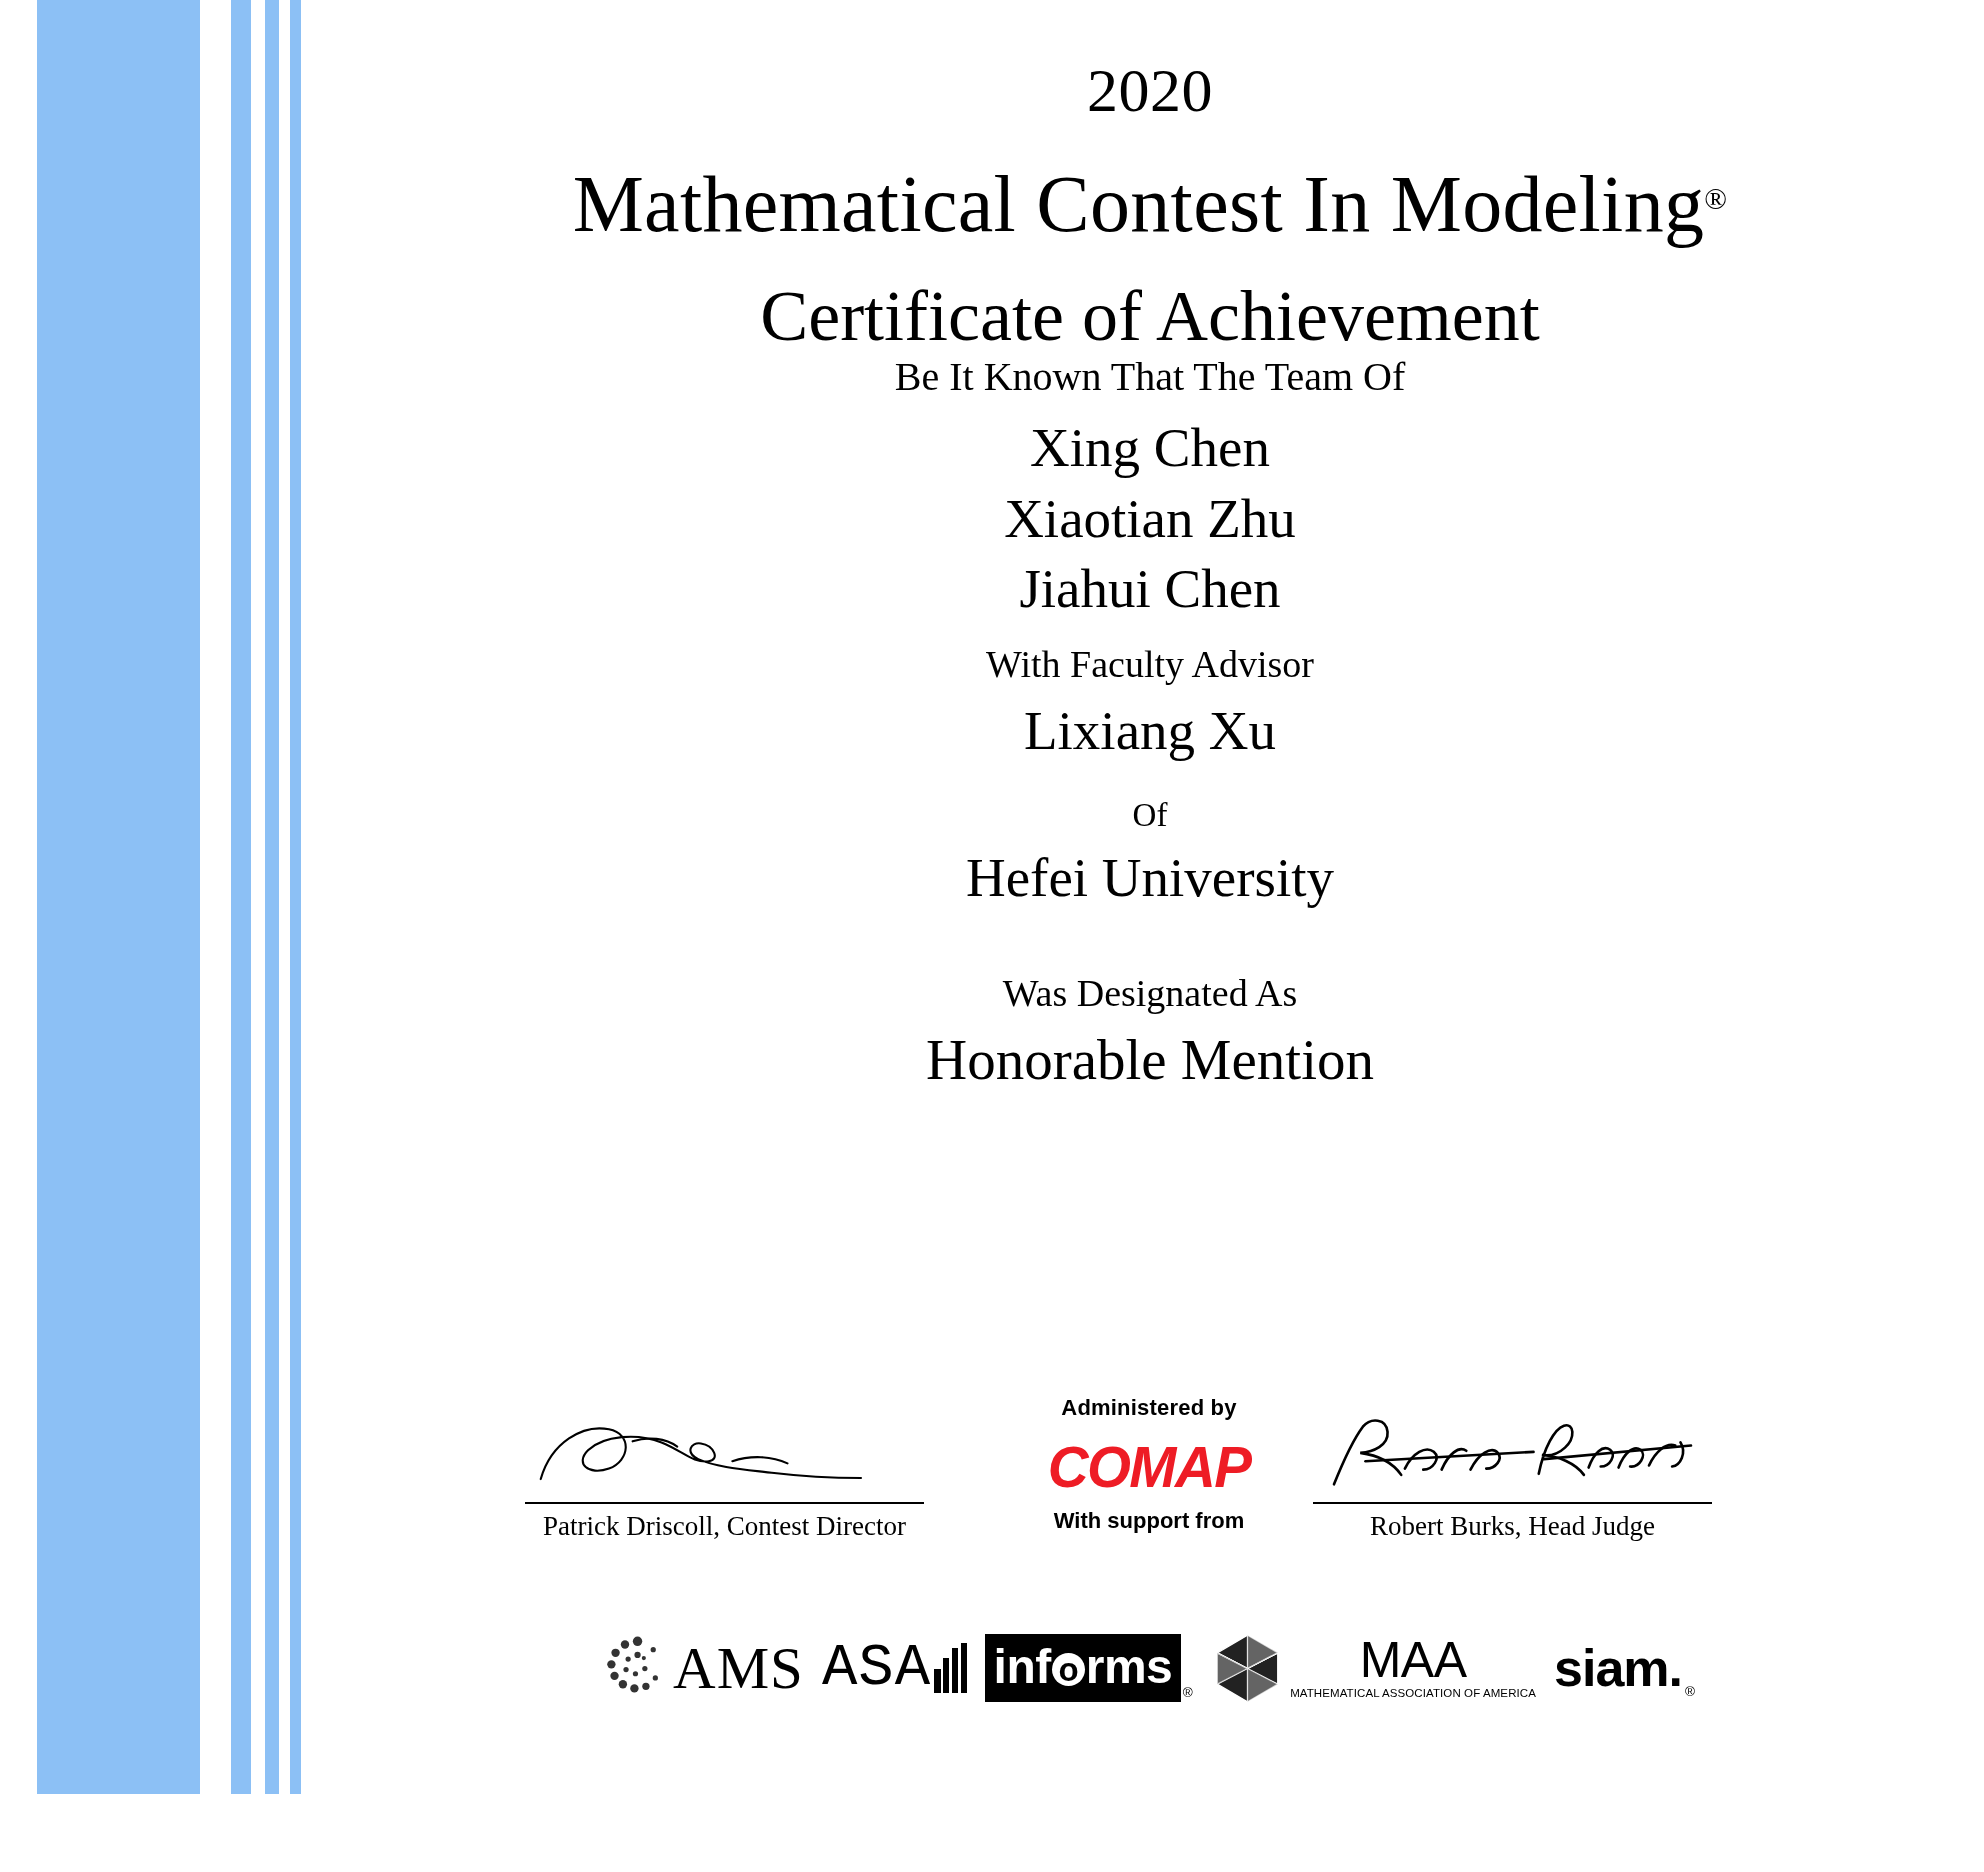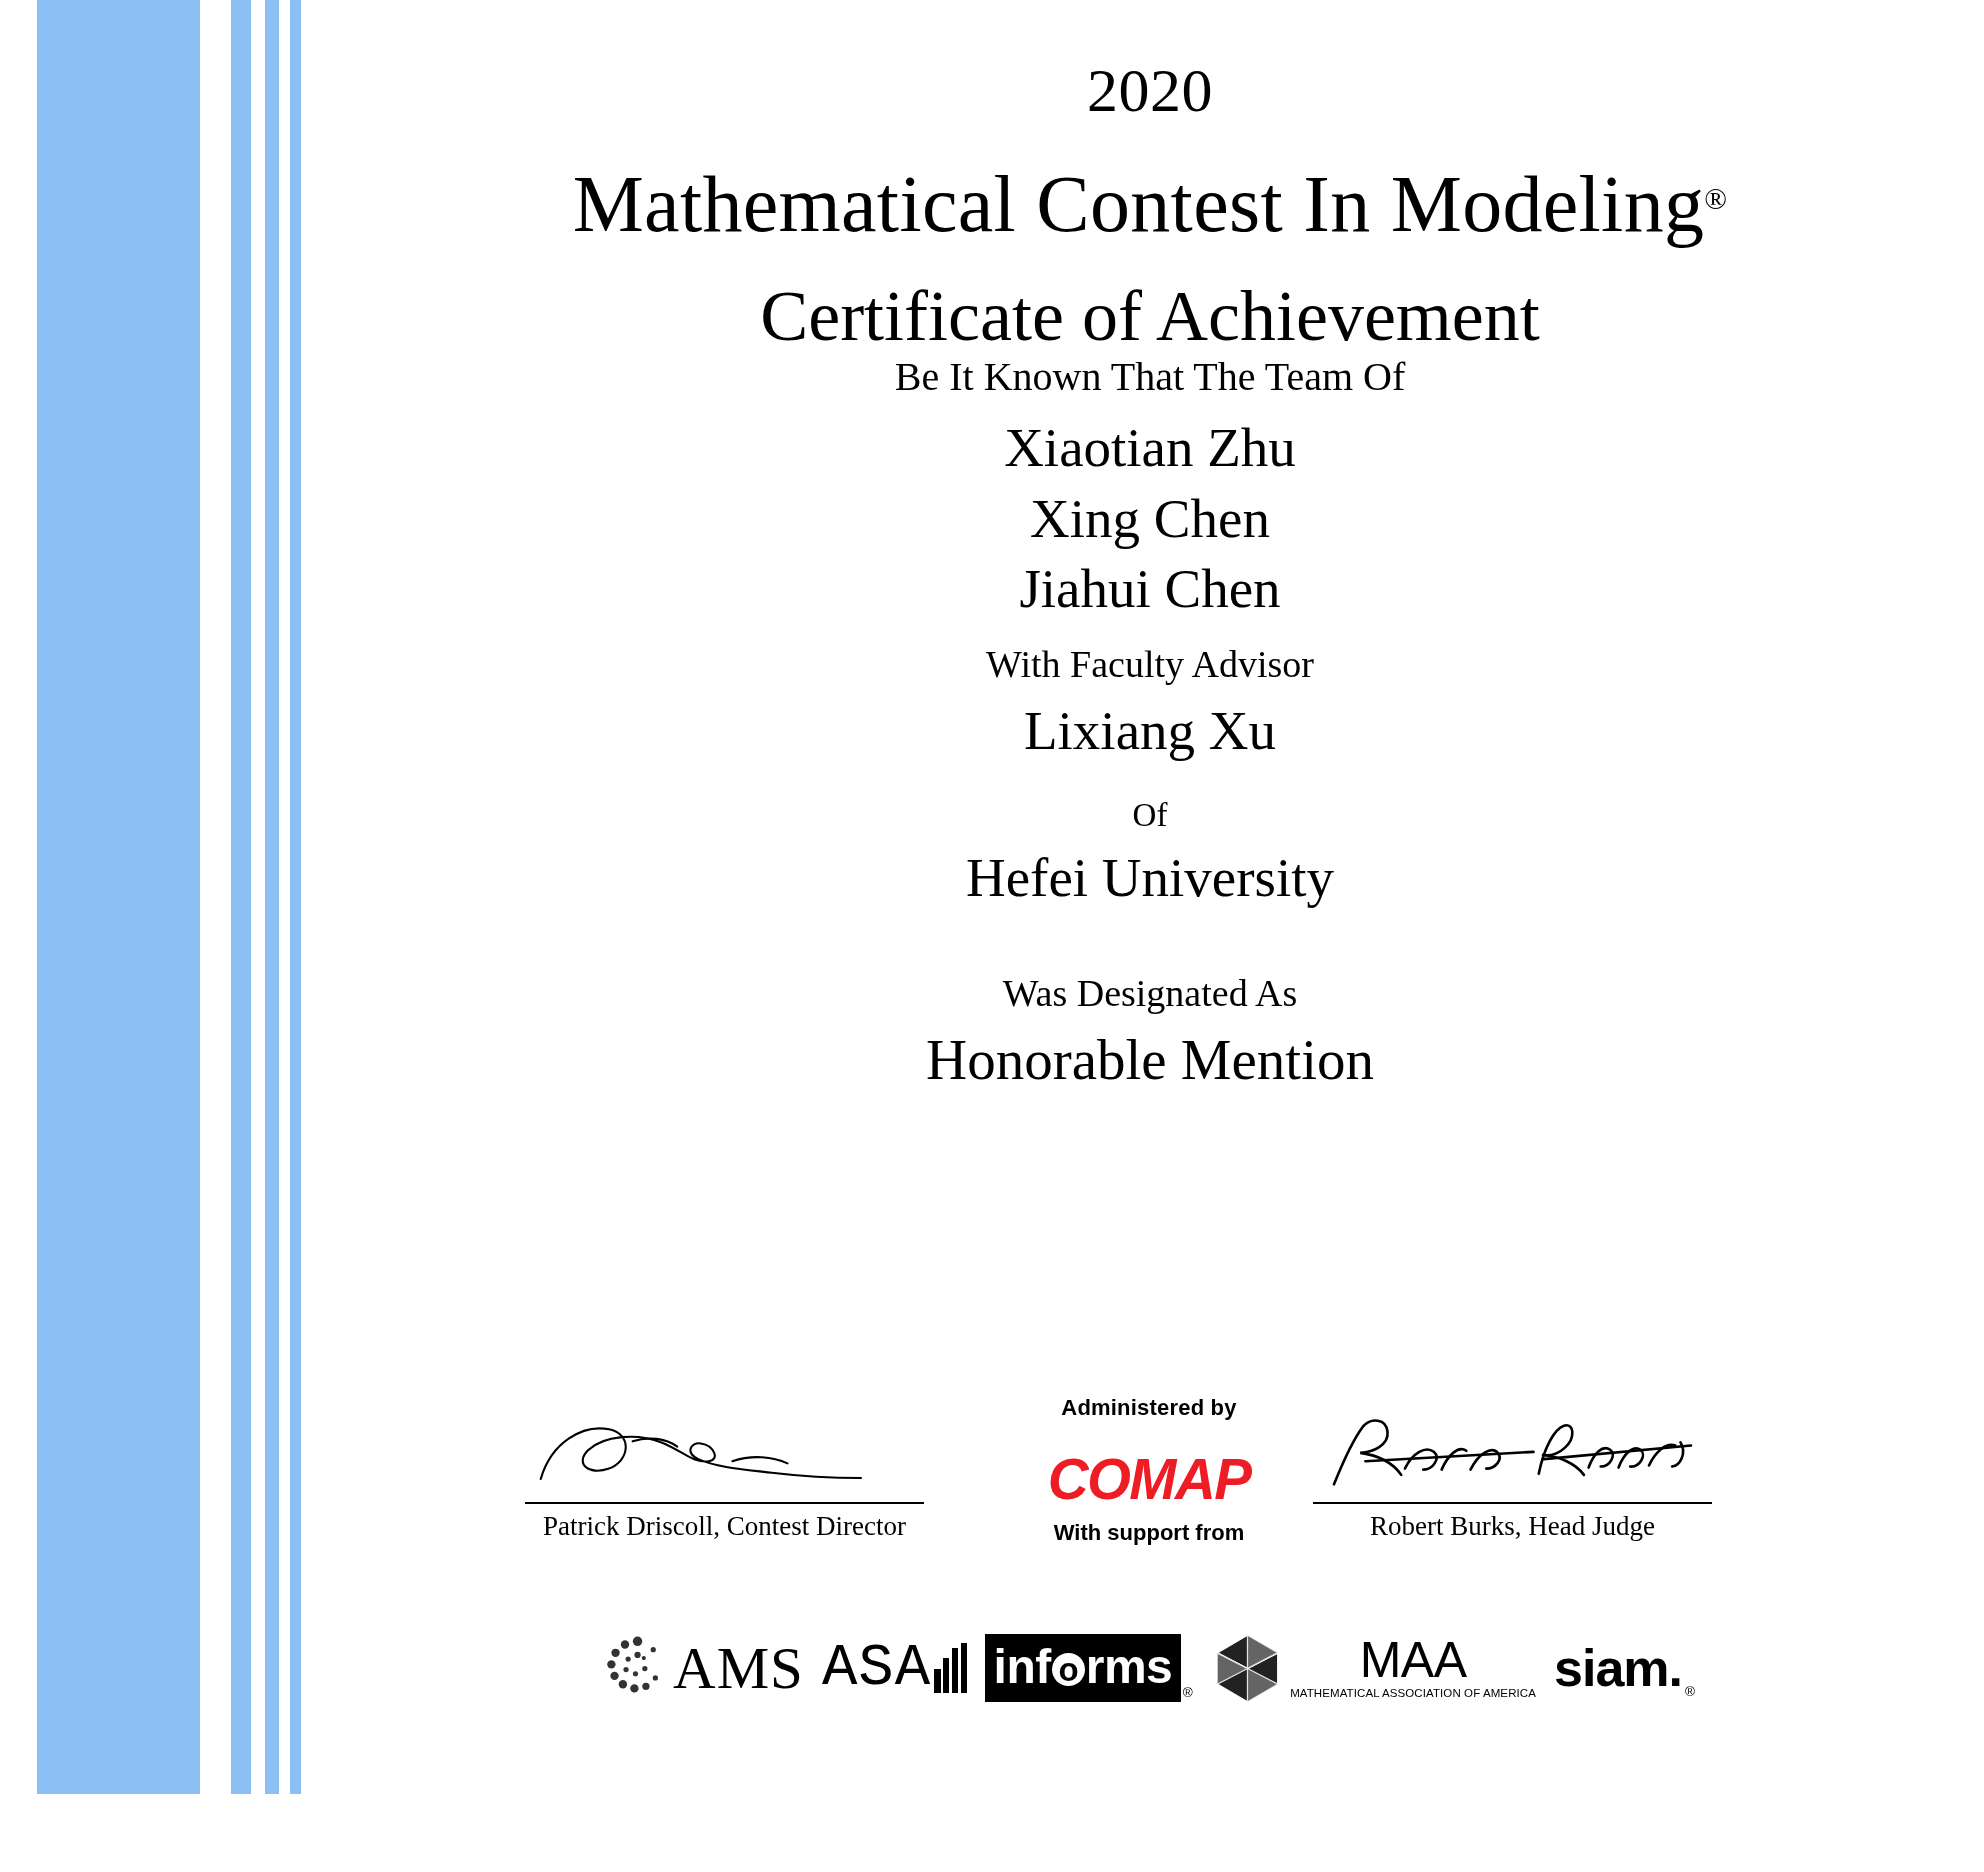--- a/index.html
+++ b/index.html
@@ -151,21 +151,21 @@
     width: 262px;
     text-align: center;
   }
   .comap-admin {
     font-family: "Liberation Sans", sans-serif;
     font-weight: bold;
     font-size: 22px;
     letter-spacing: 0.2px;
   }
   .comap-logo {
-    margin-top: 19px;
+    margin-top: 7px;
     height: 79px;
     position: relative;
   }
   .comap-logo svg { width: 100%; height: 100%; display: block; }
   .comap-support {
     font-family: "Liberation Sans", sans-serif;
     font-weight: bold;
     font-size: 22px;
     margin-top: 1px;
   }
@@ -293,22 +293,22 @@
 
   <div class="title-1">
     <span>Mathematical Contest In Modeling</span><span class="reg">®</span>
   </div>
 
   <div class="title-2">Certificate of Achievement</div>
 
   <div class="lead">Be It Known That The Team Of</div>
 
   <div class="team-names">
+    <div class="team-name">Xing Chen</div>
     <div class="team-name">Xiaotian Zhu</div>
-    <div class="team-name">Xing Chen</div>
     <div class="team-name">Jiahui Chen</div>
   </div>
 
   <div class="advisor-label">With Faculty Advisor</div>
   <div class="advisor-name">Lixiang Xu</div>
 
   <div class="of-label">Of</div>
   <div class="institution">Hefei University</div>
 
   <div class="designated-label">Was Designated As</div>

